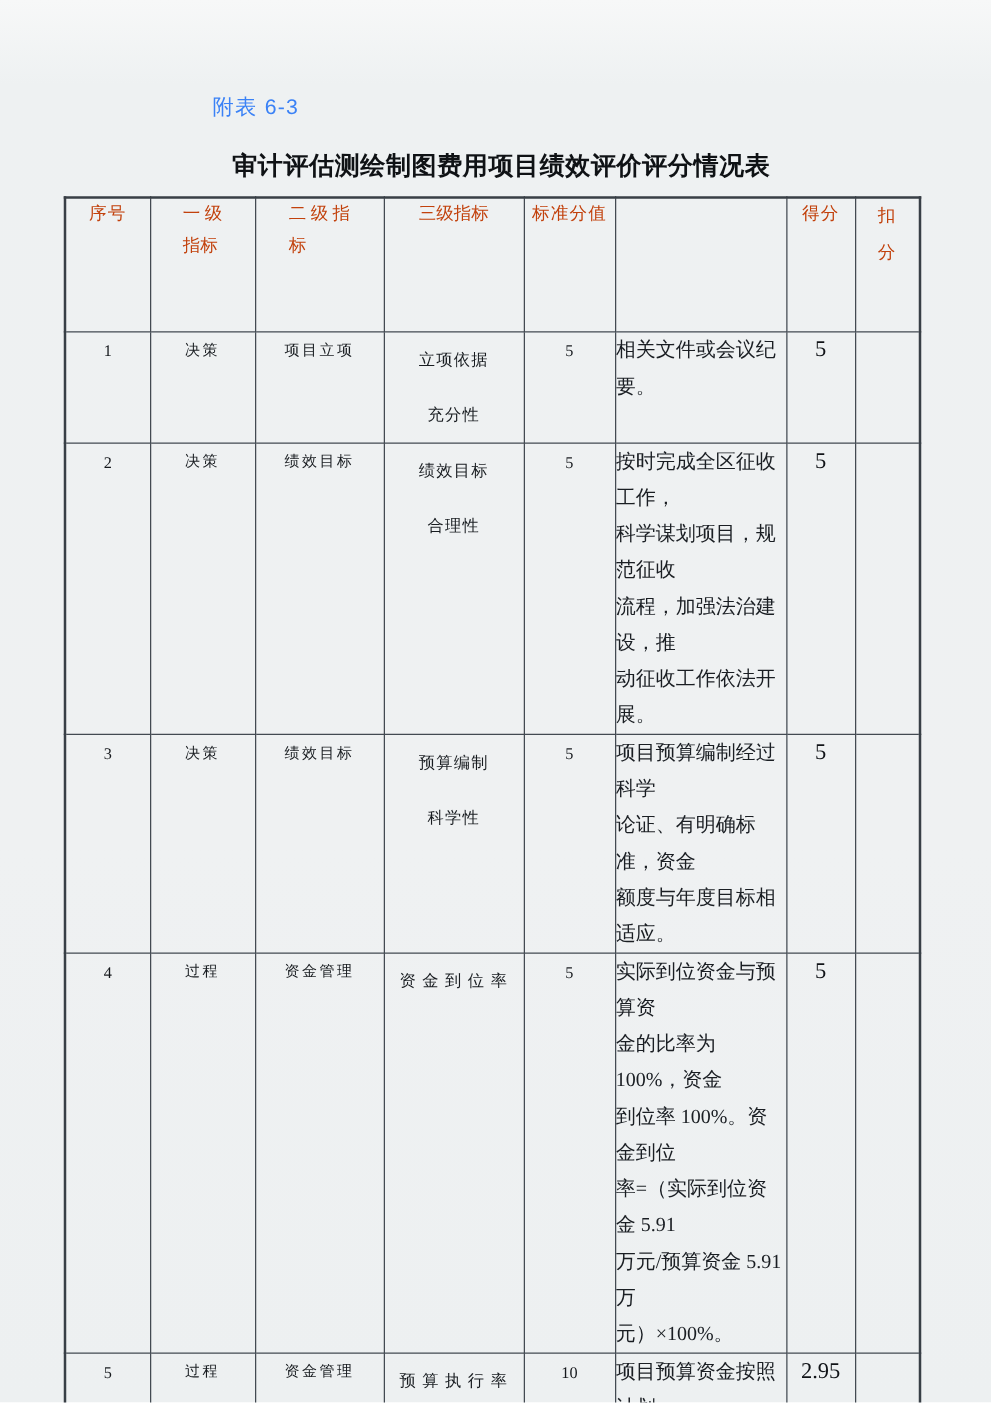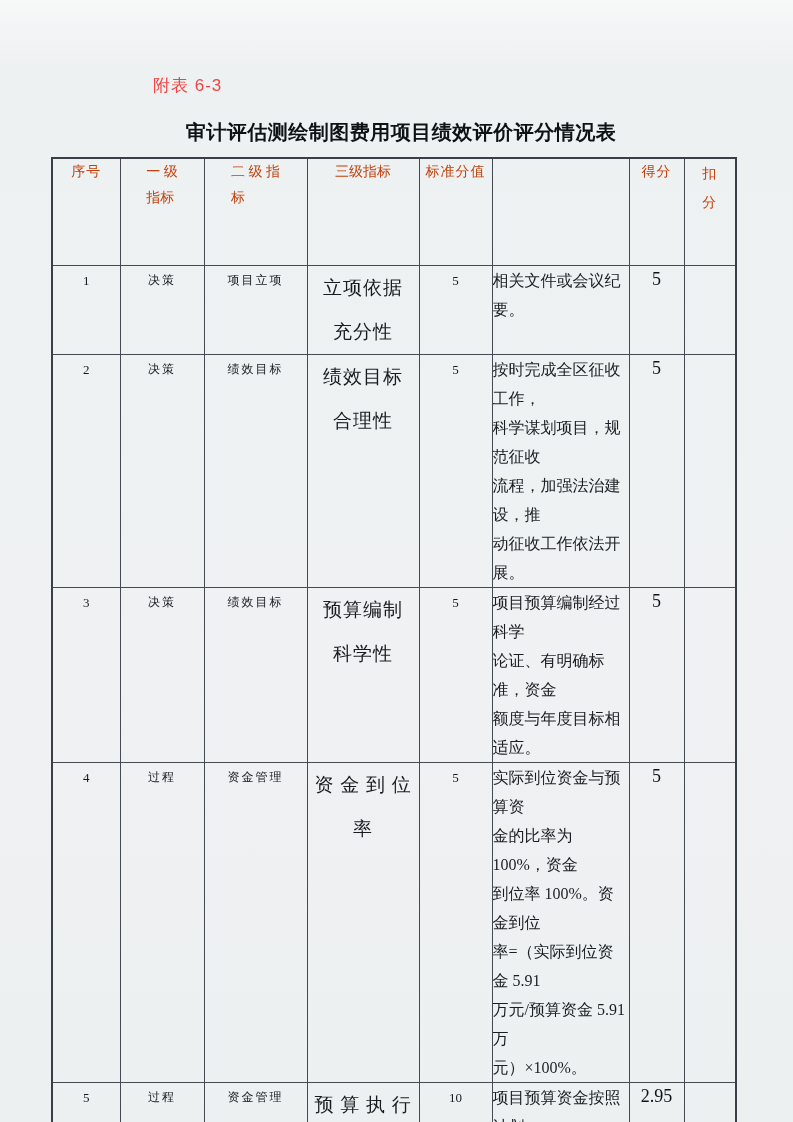--- a/index.html
+++ b/index.html
@@ -9,24 +9,24 @@
     font-family: "Liberation Serif", serif;
     color: #16191d;
     position: relative;
     overflow: hidden;
   }
   .paper {
     position: absolute; left: 0; top: 0; width: 793px; height: 1122px;
     background: linear-gradient(180deg, #f7f8f8 0%, #eef1f2 6%, #eff1f2 60%, #edf0f1 100%);
   }
   .annex {
-    position: absolute; left: 153px; top: 74px;
+    position: absolute; left: 170px; top: 74px;
     font-size: 17px; letter-spacing: 1px;
     font-family: "Liberation Sans", sans-serif;
-    color: #ef4444;
+    color: #3b82f6;
   }
   .doc-title {
     position: absolute; left: 51px; top: 119px; width: 700px;
     text-align: center;
     font-size: 20px; font-weight: bold; letter-spacing: 0.5px;
     font-family: Liberation Mono, monospace;
     color: #0f1215;
   }
   table.score-table {
     position: absolute; left: 51px; top: 157px;
@@ -49,21 +49,21 @@
   .h-lv1, .h-lv2 { padding-top: 14px; margin-left: 44px; }
   .h-lv3  { padding-top: 14px; text-align: center; }
   .h-std  { padding-top: 34px; letter-spacing: 1px; }
   .h-score{ padding-top: 30px; letter-spacing: 1px; }
   .h-ded  { padding-top: 18px; line-height: 29px; letter-spacing: 1px; }
   .tl-block { display: inline-block; text-align: left; white-space: pre-line; }
   
   .c { text-align: center; line-height: 29px; padding-top: 6px; }
   .c-seq  { font-size: 13px; font-family: "Liberation Serif", serif; }
   .c-lv1, .c-lv2 { font-size: 12px; letter-spacing: 2px; color: #181c20; }
-  .c-lv3  { font-size: 19px; letter-spacing: 1px; line-height: 44px; padding-top: 6px; color: #181c20; }
+  .c-lv3  { font-size: 13px; letter-spacing: 1px; line-height: 44px; padding-top: 6px; color: #181c20; }
   .c-std  { font-size: 13px; font-family: "Liberation Serif", serif; }
   .c-crit { text-align: left; font-size: 16px; line-height: 29px; padding: 8px 1px 0 4px; letter-spacing: 0; color: #1a1e23; }
   .c-score{ font-size: 18px; font-family: "Liberation Serif", serif; line-height: 26px; padding-top: 2px; color: #101317; }
   .c-ded  { font-size: 13px; }
 </style>
 </head>
 <body>
 
 <div class="paper"></div>
 

